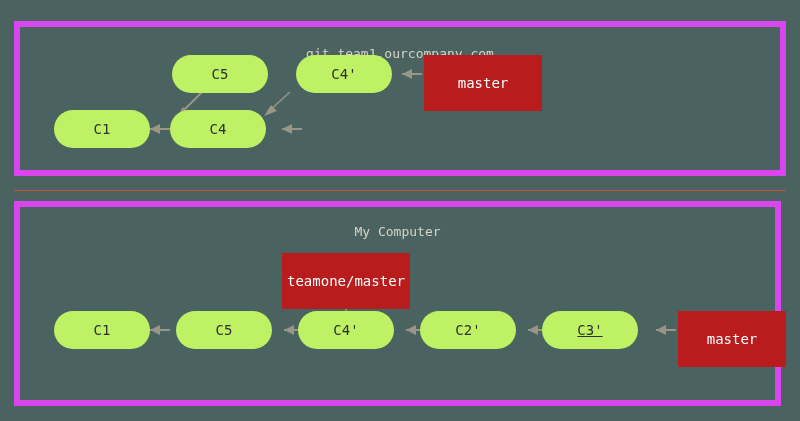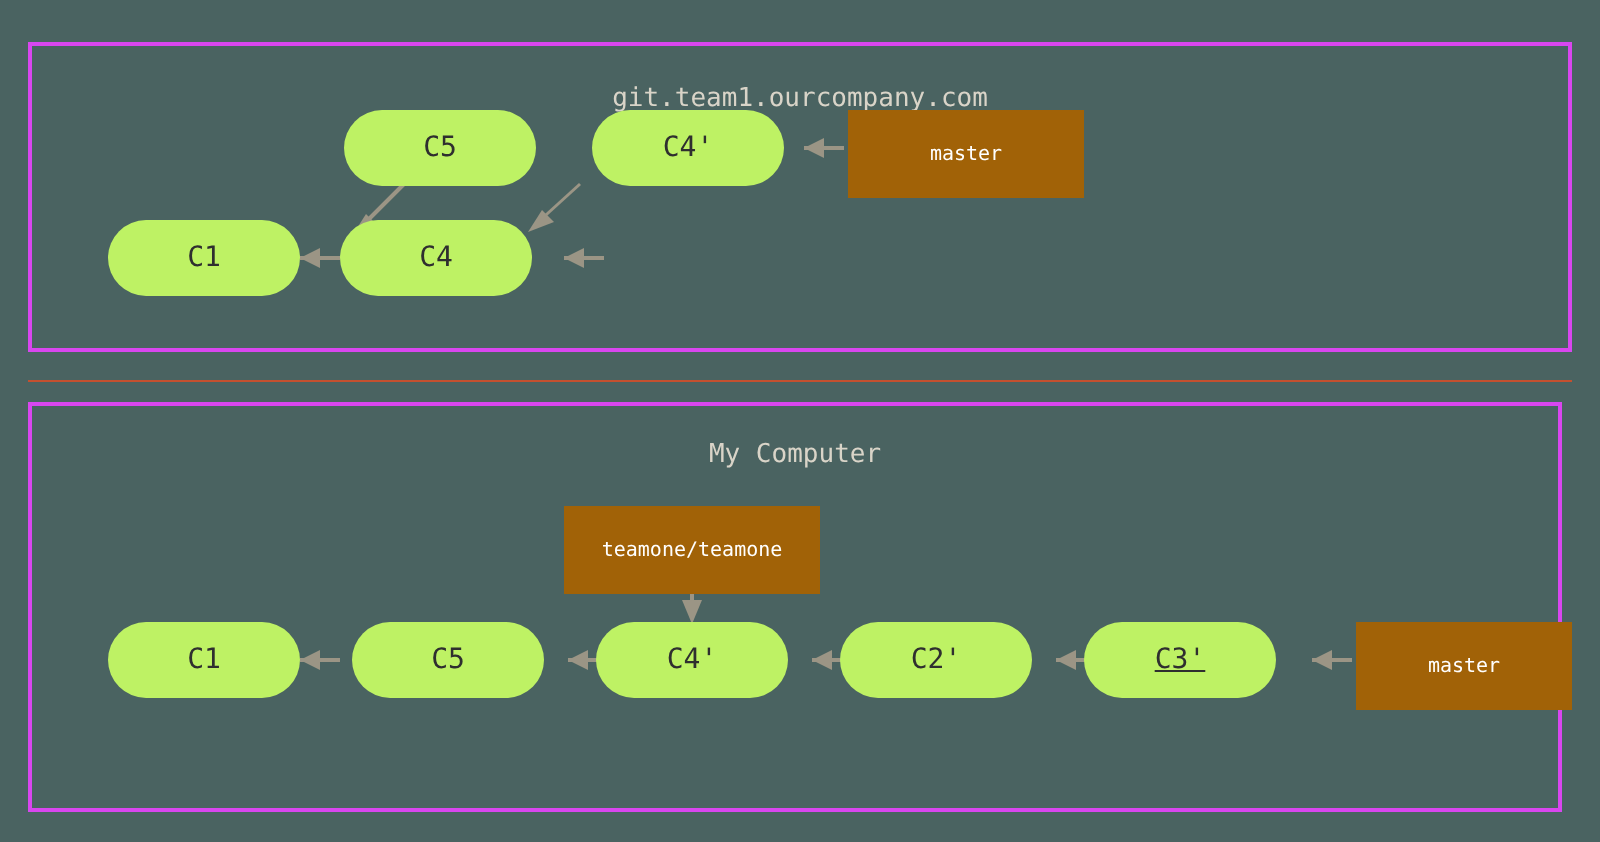--- a/index.html
+++ b/index.html
@@ -13,21 +13,21 @@
     font-family: "DejaVu Sans Mono", monospace;
     overflow: hidden;
   }
   .stage {
     position: relative;
     width: 800px;
     height: 421px;
   }
   .panel {
     position: absolute;
-    border: 2px solid #d946ef;
+    border: 6px solid #d946ef;
     box-sizing: border-box;
   }
   #panel-remote {
     left: 14px;
     top: 21px;
     width: 772px;
     height: 155px;
   }
   #panel-local {
     left: 14px;
@@ -56,24 +56,24 @@
     background: #bef264;
     color: #2f2f2f;
     font-size: 14px;
     display: flex;
     align-items: center;
     justify-content: center;
     box-sizing: border-box;
   }
   .branch {
     position: absolute;
-    height: 44px;
-    background: #a16207;
+    height: 56px;
+    background: #b91c1c;
     color: #ffffff;
-    font-size: 10px;
+    font-size: 14px;
     display: flex;
     align-items: center;
     justify-content: center;
     box-sizing: border-box;
     padding: 0 10px;
   }
   .arrow {
     position: absolute;
     pointer-events: none;
   }
@@ -151,16 +151,16 @@
       <polygon points="346,312 341,300 351,300" fill="#9b9585"></polygon>
     </svg>
   </div>
 
   <div class="commit" style="left:54px; top:311px;">C1</div>
   <div class="commit" style="left:176px; top:311px;">C5</div>
   <div class="commit" style="left:298px; top:311px;">C4'</div>
   <div class="commit" style="left:420px; top:311px;">C2'</div>
   <div class="commit" style="left:542px; top:311px;text-decoration:underline;">C3'</div>
 
-  <div class="branch" style="left:282px; top:253px; width:128px;">teamone/teamone</div>
+  <div class="branch" style="left:282px; top:253px; width:128px;">teamone/master</div>
   <div class="branch" style="left:678px; top:311px; width:108px;">master</div>
 
 </div>
 
 </body></html>

